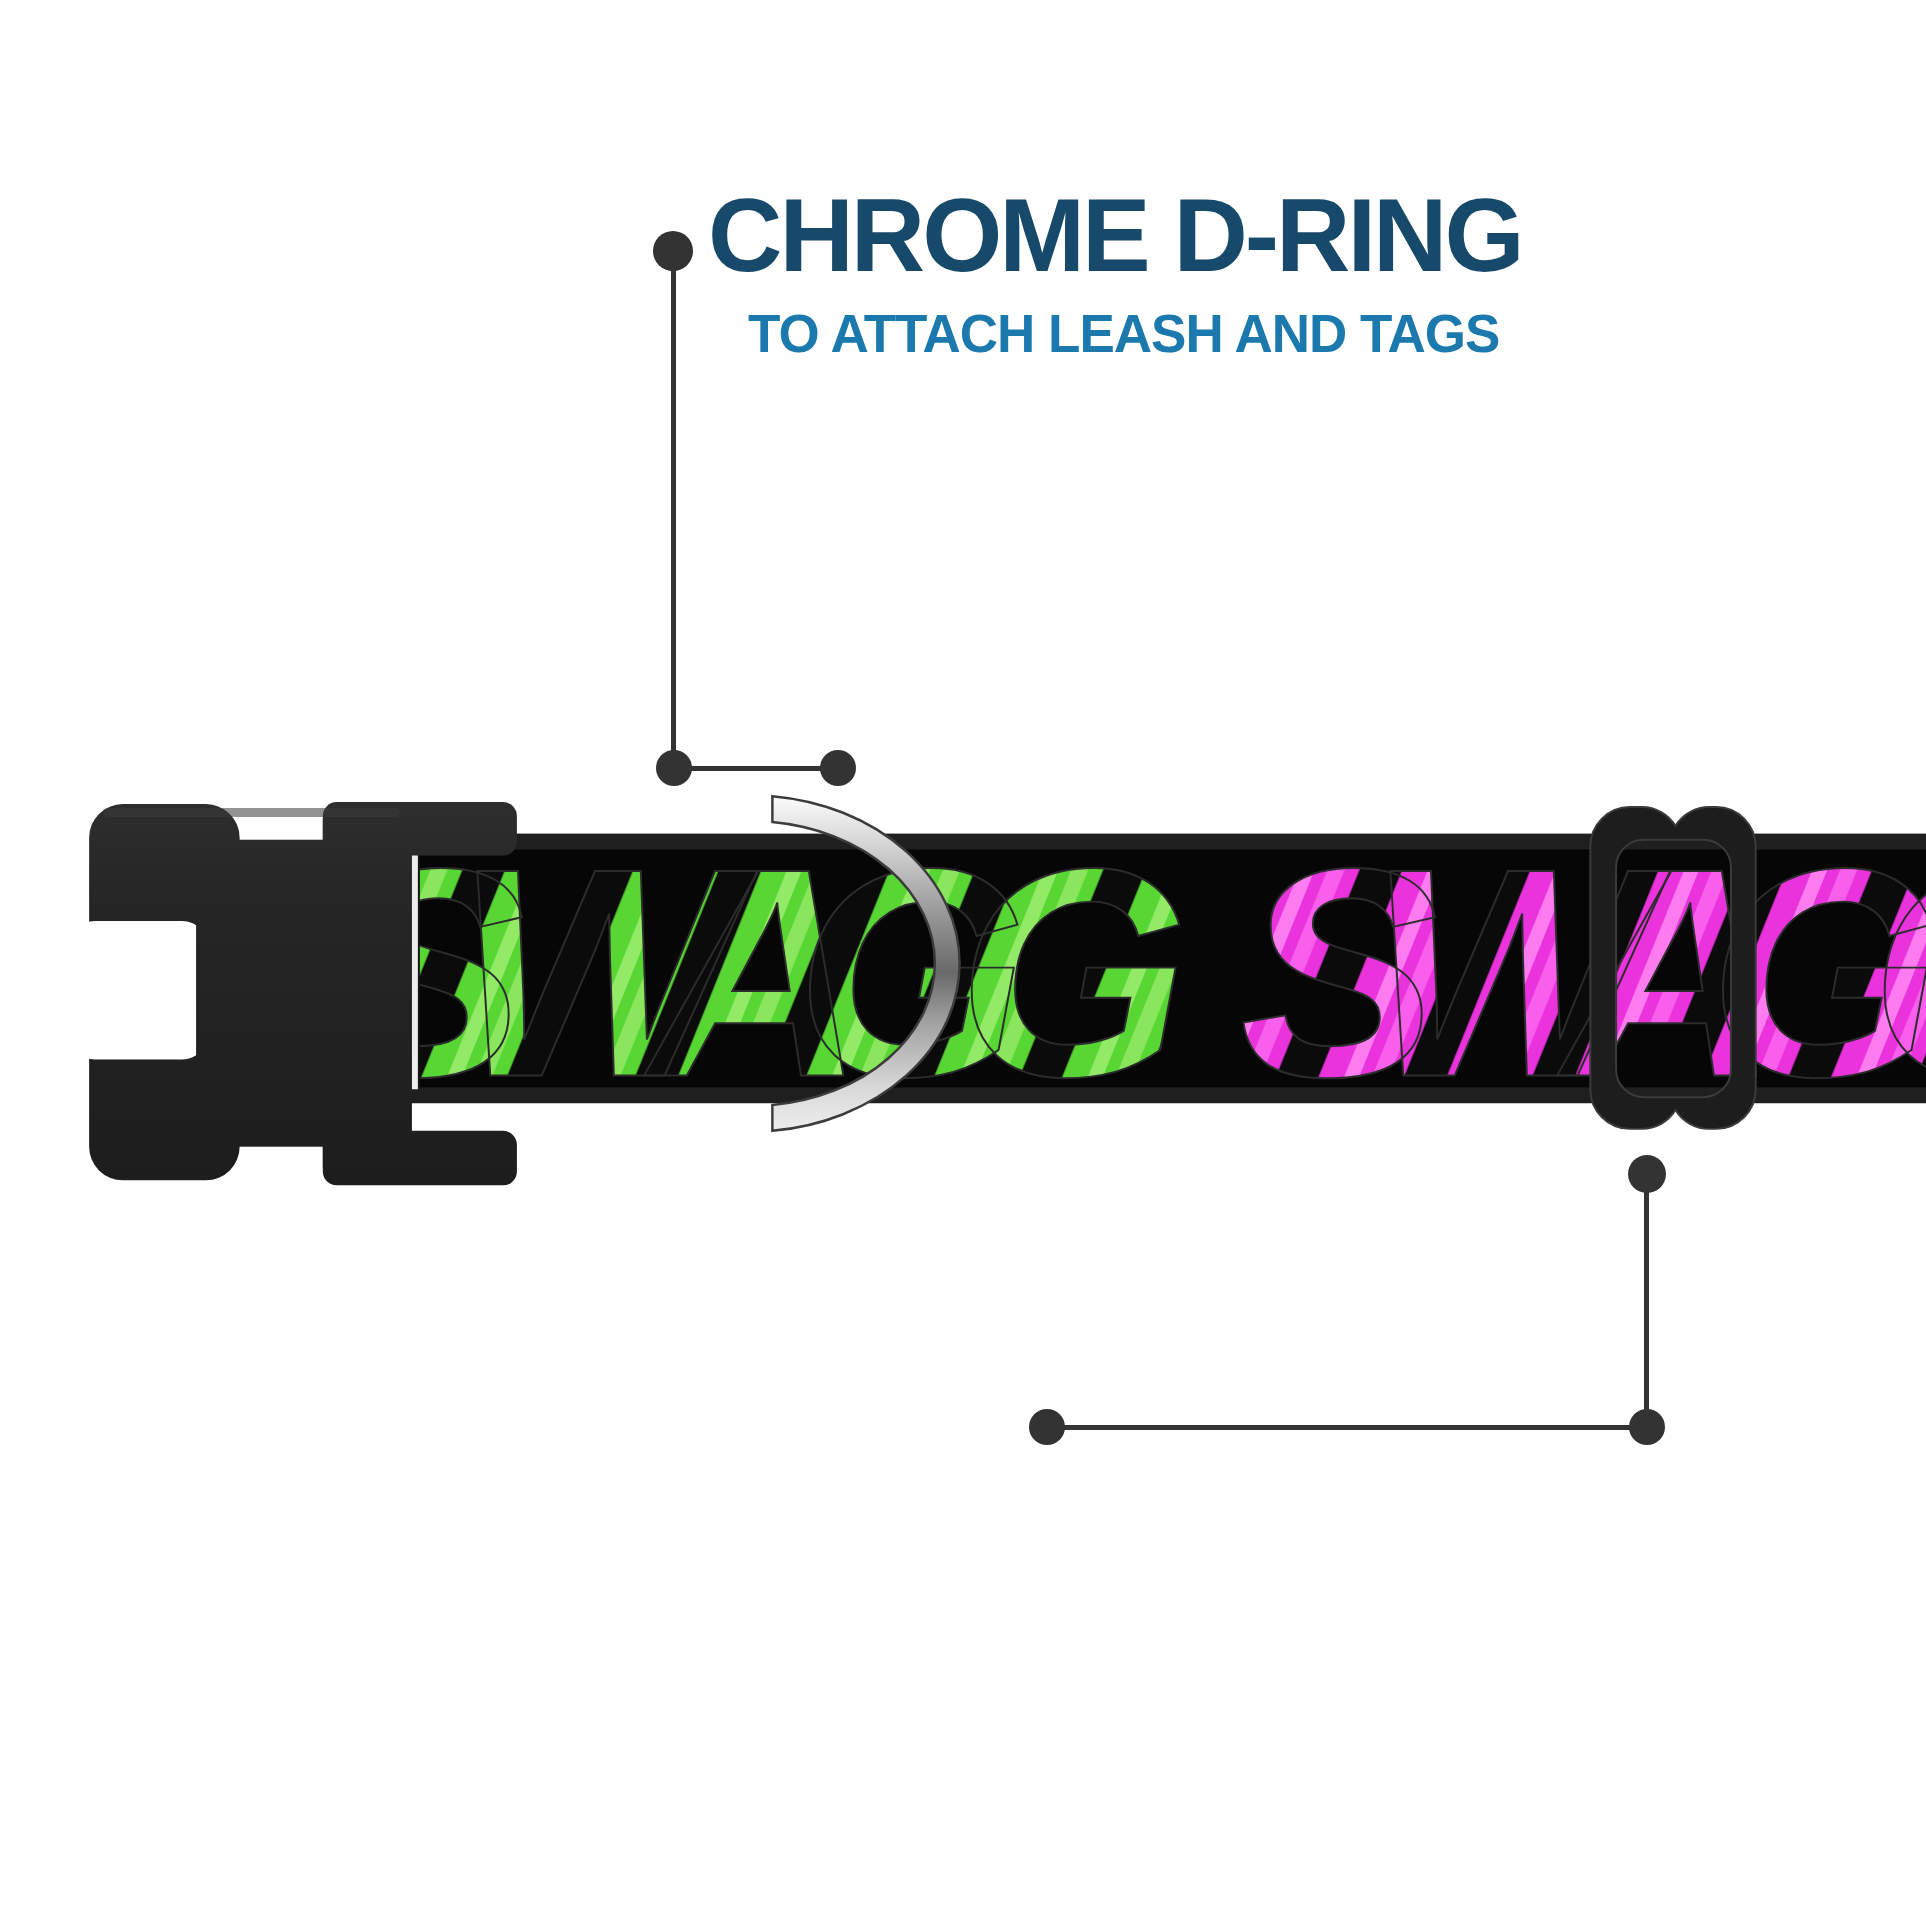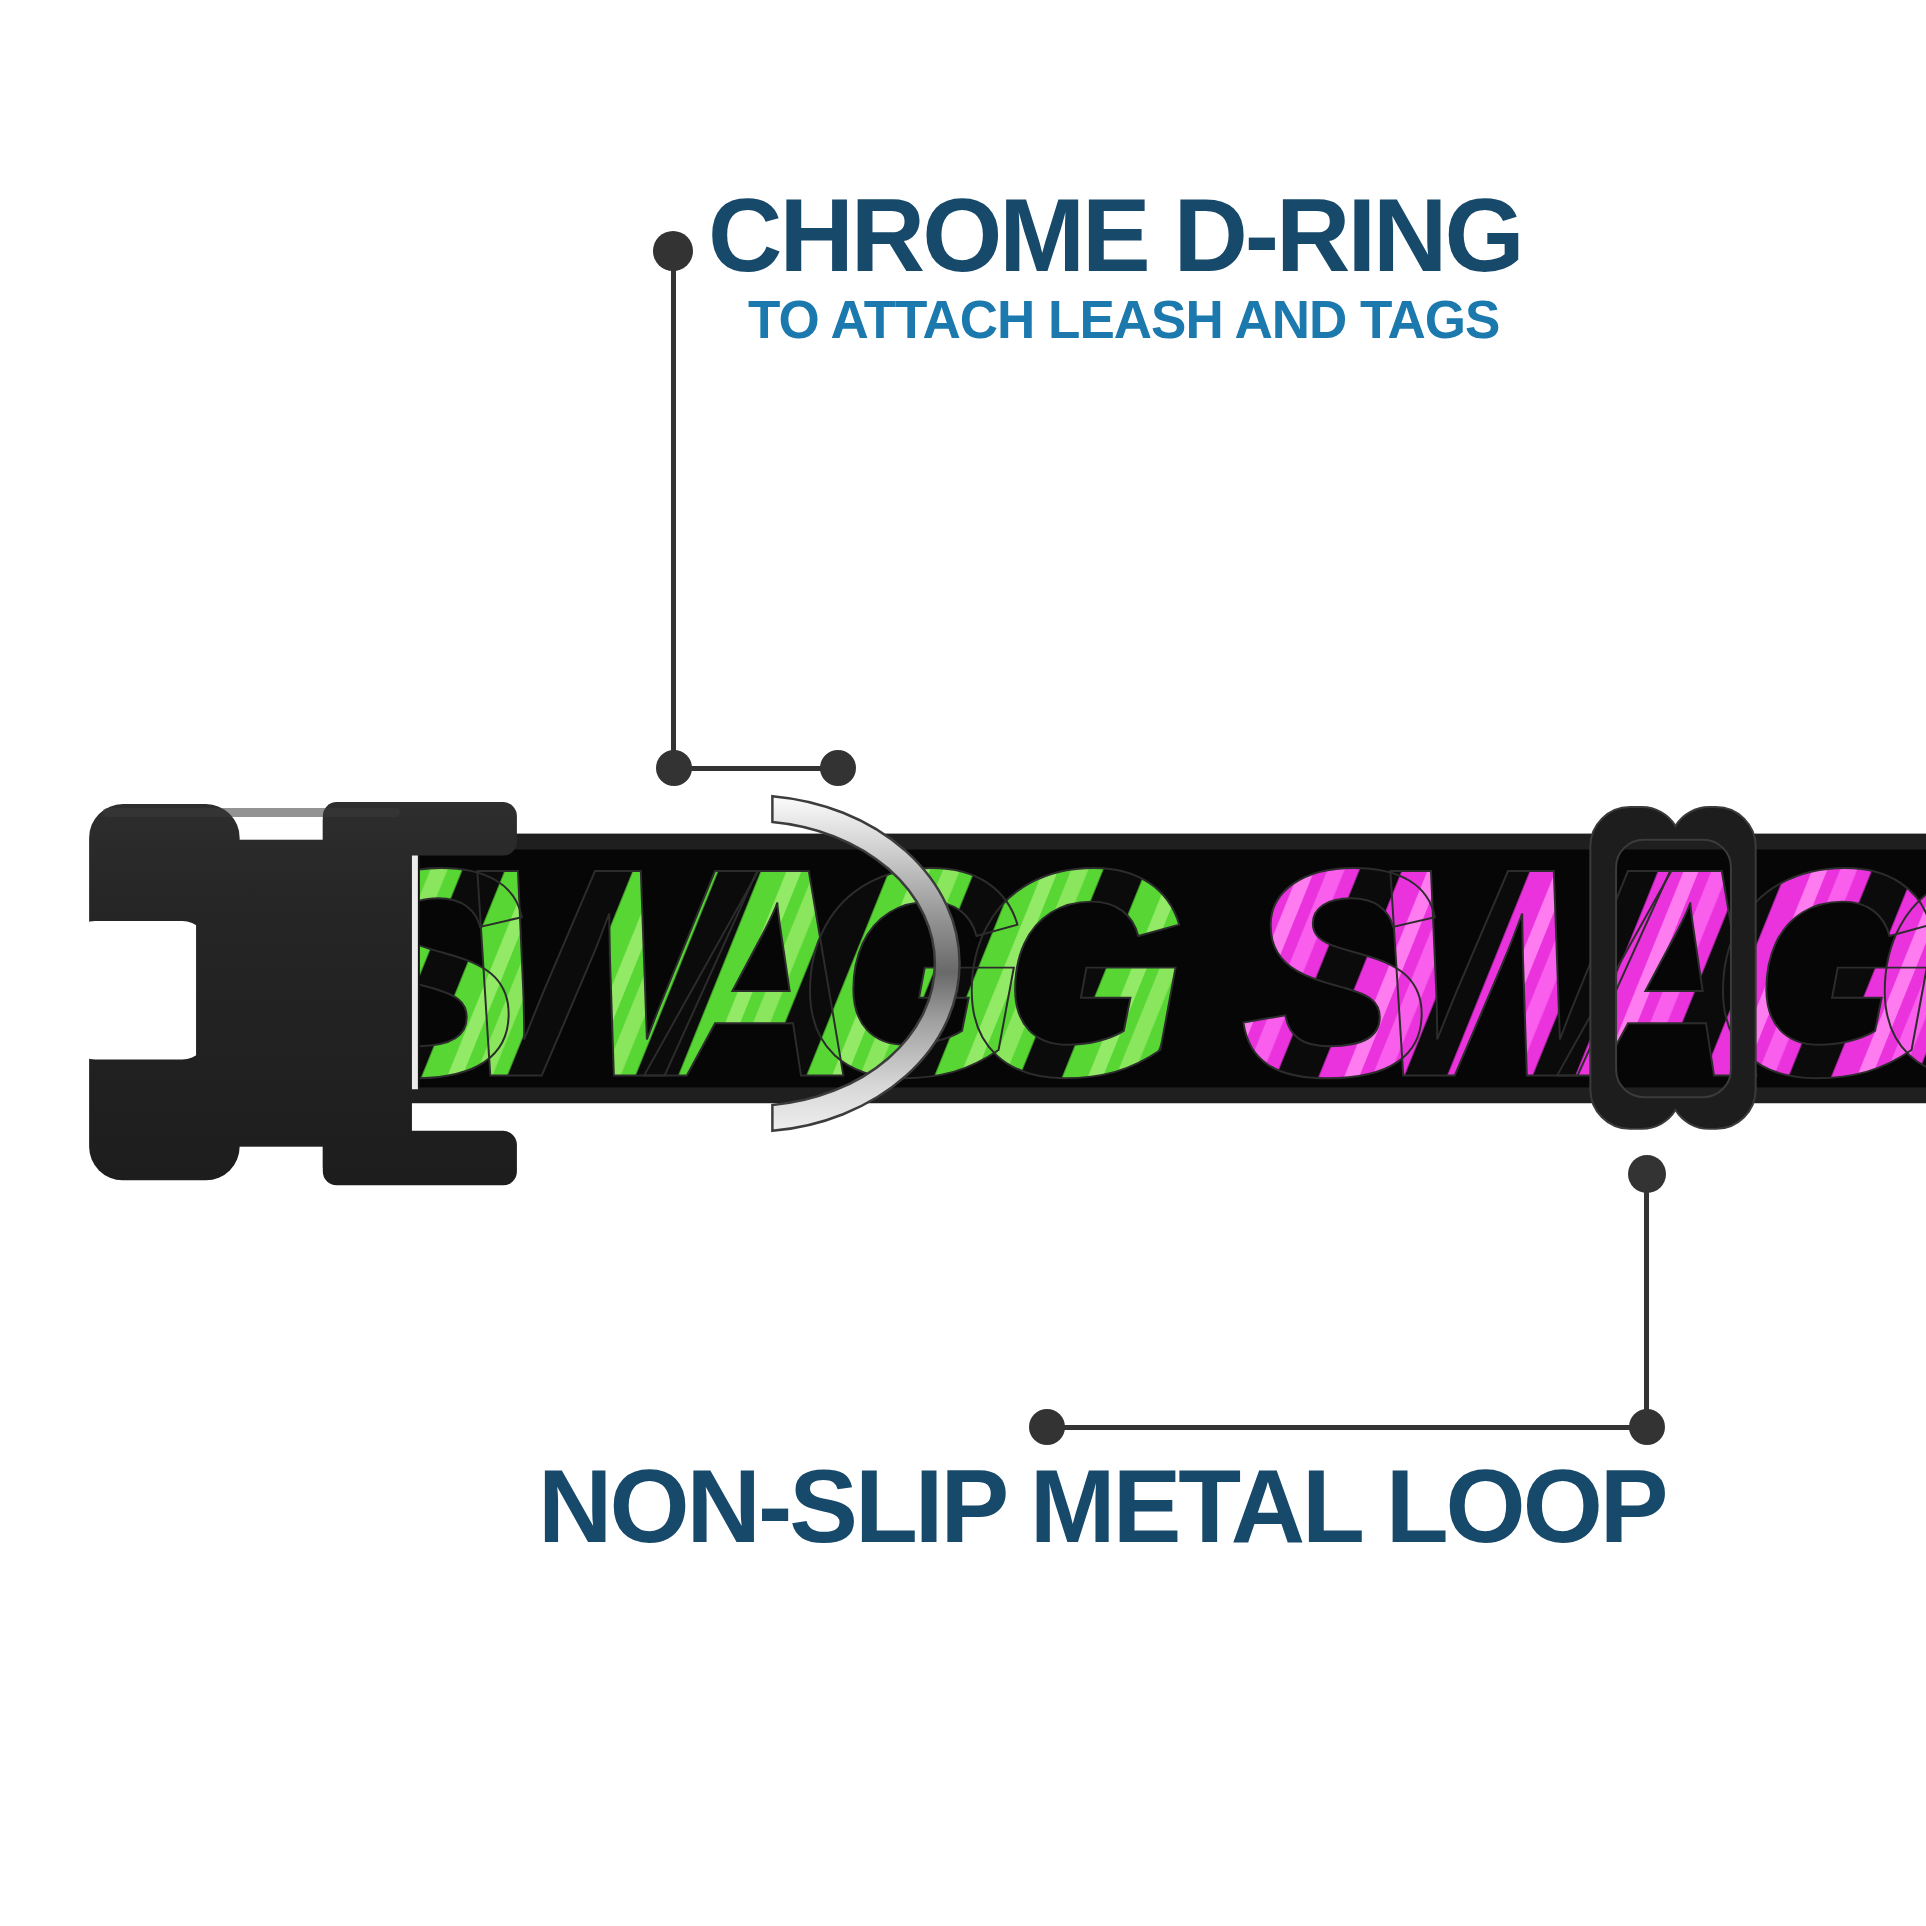--- a/index.html
+++ b/index.html
@@ -108,24 +108,23 @@
     </g>
   </svg>
 
   <div class="c-dot" style="left:653px;top:231px;width:40px;height:40px;"></div>
   <div class="c-line" style="left:671px;top:250px;width:5px;height:519px;"></div>
   <div class="c-dot" style="left:656px;top:750px;width:36px;height:36px;"></div>
   <div class="c-line" style="left:674px;top:766px;width:163px;height:5px;"></div>
   <div class="c-dot" style="left:820px;top:750px;width:36px;height:36px;"></div>
 
   <div class="callout-title" style="left:708px;top:184px;text-align:center;">CHROME D-RING</div>
-  <div class="callout-subtitle" style="left:748px;top:293px;">TO ATTACH LEASH AND TAGS</div>
+  <div class="callout-subtitle" style="left:748px;top:307px;">TO ATTACH LEASH AND TAGS</div>
 
   <div class="c-dot" style="left:1628px;top:1155px;width:38px;height:38px;"></div>
   <div class="c-line" style="left:1644px;top:1174px;width:5px;height:253px;"></div>
   <div class="c-dot" style="left:1629px;top:1409px;width:36px;height:36px;"></div>
   <div class="c-line" style="left:1046px;top:1425px;width:600px;height:5px;"></div>
   <div class="c-dot" style="left:1029px;top:1409px;width:36px;height:36px;"></div>
 
-  <div class="callout-title" style="left:538px;top:1455px;">NON-SLIP METAL LOOP</div>
 
 </div>
 
 
 </body></html>

